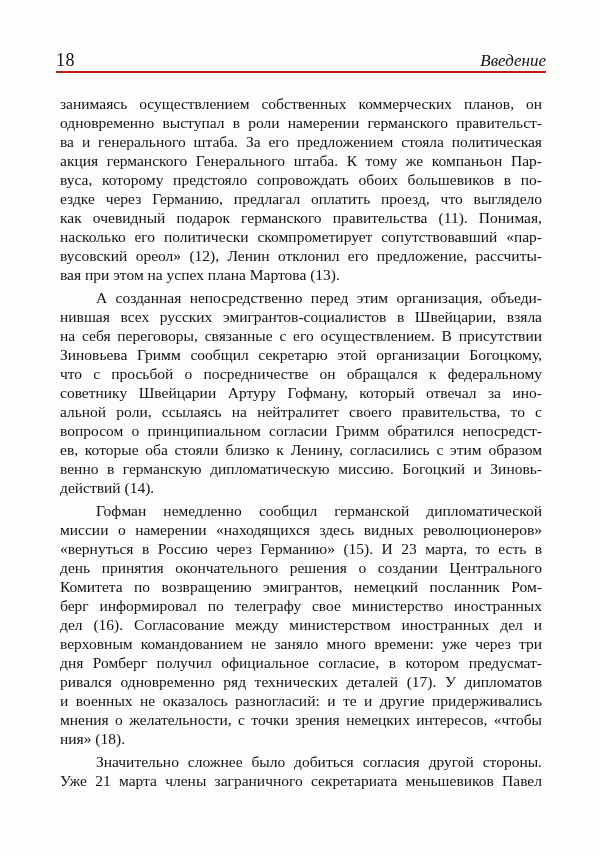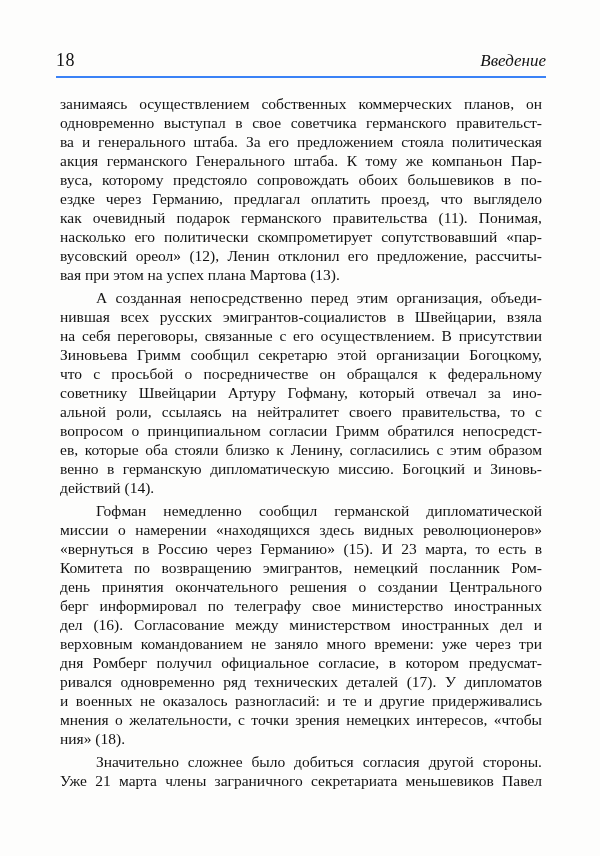--- a/index.html
+++ b/index.html
@@ -18,22 +18,21 @@
     box-sizing: border-box;
   }
   .header {
     position: absolute;
     top: 50px;
     left: 56px;
     right: 54px;
     display: flex;
     justify-content: space-between;
     align-items: baseline;
-    padding-bottom: 5px;
-    border-bottom: 2px solid #3b82f6;
+    border-bottom: 2px solid #b91c1c;
   }
   .page-number {
     font-size: 18px;
     letter-spacing: 0.5px;
   }
   .section-title {
     font-style: italic;
     font-size: 17px;
     text-align: right;
   }
@@ -67,21 +66,21 @@
 <div class="page">
 
   <div class="header">
     <span class="page-number">18</span>
     <span class="section-title">Введение</span>
   </div>
 
   <div class="body-text">
       <div class="paragraph">
         <div class="line">занимаясь осуществлением собственных коммерческих планов, он</div>
-        <div class="line">одновременно выступал в свое советчика германского правительст-</div>
+        <div class="line">одновременно выступал в роли намерении германского правительст-</div>
         <div class="line">ва и генерального штаба. За его предложением стояла политическая</div>
         <div class="line">акция германского Генерального штаба. К тому же компаньон Пар-</div>
         <div class="line">вуса, которому предстояло сопровождать обоих большевиков в по-</div>
         <div class="line">ездке через Германию, предлагал оплатить проезд, что выглядело</div>
         <div class="line">как очевидный подарок германского правительства (11). Понимая,</div>
         <div class="line">насколько его политически скомпрометирует сопутствовавший «пар-</div>
         <div class="line">вусовский ореол» (12), Ленин отклонил его предложение, рассчиты-</div>
         <div class="line last">вая при этом на успех плана Мартова (13).</div>
       </div>
       <div class="paragraph">
@@ -94,22 +93,22 @@
         <div class="line">альной роли, ссылаясь на нейтралитет своего правительства, то с</div>
         <div class="line">вопросом о принципиальном согласии Гримм обратился непосредст-</div>
         <div class="line">ев, которые оба стояли близко к Ленину, согласились с этим образом</div>
         <div class="line">венно в германскую дипломатическую миссию. Богоцкий и Зиновь-</div>
         <div class="line last">действий (14).</div>
       </div>
       <div class="paragraph">
         <div class="line first-indent">Гофман немедленно сообщил германской дипломатической</div>
         <div class="line">миссии о намерении «находящихся здесь видных революционеров»</div>
         <div class="line">«вернуться в Россию через Германию» (15). И 23 марта, то есть в</div>
+        <div class="line">день принятия окончательного решения о создании Центрального</div>
         <div class="line">Комитета по возвращению эмигрантов, немецкий посланник Ром-</div>
-        <div class="line">день принятия окончательного решения о создании Центрального</div>
         <div class="line">берг информировал по телеграфу свое министерство иностранных</div>
         <div class="line">дел (16). Согласование между министерством иностранных дел и</div>
         <div class="line">верховным командованием не заняло много времени: уже через три</div>
         <div class="line">дня Ромберг получил официальное согласие, в котором предусмат-</div>
         <div class="line">ривался одновременно ряд технических деталей (17). У дипломатов</div>
         <div class="line">и военных не оказалось разногласий: и те и другие придерживались</div>
         <div class="line">мнения о желательности, с точки зрения немецких интересов, «чтобы</div>
         <div class="line last">ния» (18).</div>
       </div>
       <div class="paragraph">

